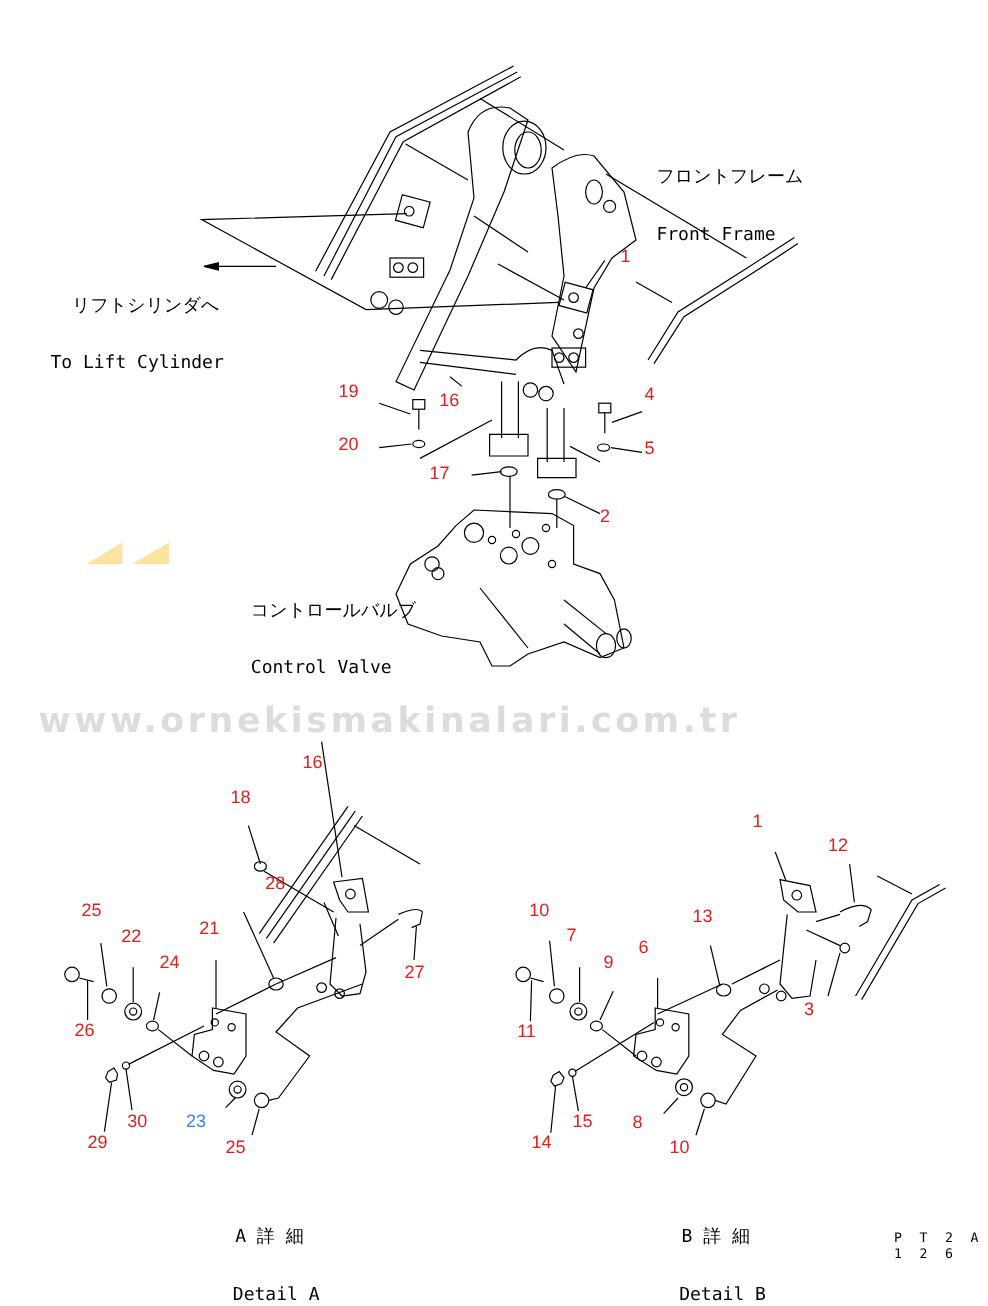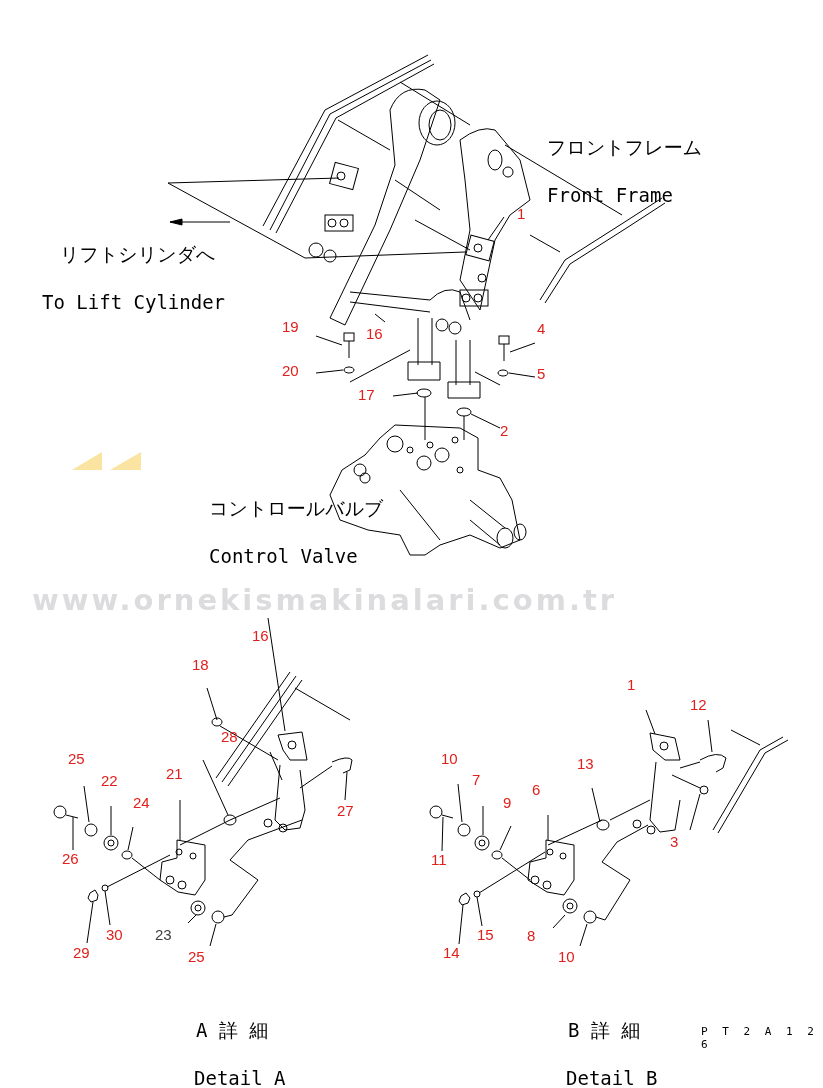--- a/index.html
+++ b/index.html
@@ -2,22 +2,22 @@
 <html><head>
 <meta charset="utf-8">
 <style>
   html, body { margin: 0; padding: 0; background: #ffffff; }
   #canvas { position: relative; width: 823px; height: 1088px; overflow: hidden; background: #ffffff; }
   svg.layer { position: absolute; left: 0; top: 0; }
   .wm-text { position: absolute; font-family: "DejaVu Sans", sans-serif; font-weight: bold; color: #dcdcde; white-space: nowrap; }
   .wm-big { left: 40px; top: 452px; font-size: 168px; letter-spacing: 10px; line-height: 1; }
   .wm-url { left: 32px; top: 586px; font-size: 29px; letter-spacing: 3px; line-height: 1; }
   .callout { position: absolute; font-family: "Liberation Sans", sans-serif; font-size: 15px; color: #e0201c; line-height: 1; }
-  .caption { position: absolute; font-family: "DejaVu Sans Mono", monospace; font-size: 19px; color: #000; line-height: 16px; white-space: pre; }
-  .code { position: absolute; font-family: "DejaVu Sans Mono", monospace; font-size: 11px; color: #000; letter-spacing: 4px; }
+  .caption { position: absolute; font-family: "DejaVu Sans Mono", monospace; font-size: 15px; color: #000; line-height: 16px; white-space: pre; }
+  .code { position: absolute; font-family: "DejaVu Sans Mono", monospace; font-size: 11px; color: #000; letter-spacing: 4px; margin-left: 44px; }
 </style>
 </head>
 <body>
 
 <div id="canvas">
 
   <svg class="layer" width="823" height="1088">
     <polygon points="72,470 102,470 102,452" fill="#fbe3a1"></polygon>
     <polygon points="110,470 141,470 141,452" fill="#fbe3a1"></polygon>
   </svg>
@@ -256,21 +256,21 @@
     <span class="callout" style="left: 252px; top: 628px; color: rgb(224, 32, 28);"><span>16</span></span>
     <span class="callout" style="left: 192px; top: 657px; color: rgb(224, 32, 28);"><span>18</span></span>
     <span class="callout" style="left: 181px; top: 729px; color: rgb(224, 32, 28); margin-left: 40px;"><span>28</span></span>
     <span class="callout" style="left: 68px; top: 751px; color: rgb(224, 32, 28);"><span>25</span></span>
     <span class="callout" style="left: 101px; top: 773px; color: rgb(224, 32, 28);"><span>22</span></span>
     <span class="callout" style="left: 166px; top: 766px; color: rgb(224, 32, 28);"><span>21</span></span>
     <span class="callout" style="left: 133px; top: 795px; color: rgb(224, 32, 28);"><span>24</span></span>
     <span class="callout" style="left: 337px; top: 803px; color: rgb(224, 32, 28);"><span>27</span></span>
     <span class="callout" style="left: 62px; top: 851px; color: rgb(224, 32, 28); text-align: center;"><span>26</span></span>
     <span class="callout" style="left: 106px; top: 927px; color: rgb(224, 32, 28);"><span>30</span></span>
-    <span class="callout" style="left: 155px; top: 927px; color: #404040; text-align: center;"><span>23</span></span>
+    <span class="callout" style="left: 155px; top: 927px; color: #3b82f6; text-align: center;"><span>23</span></span>
     <span class="callout" style="left: 73px; top: 945px; color: rgb(224, 32, 28);"><span>29</span></span>
     <span class="callout" style="left: 188px; top: 949px; color: rgb(224, 32, 28);"><span>25</span></span>
   </div>
 
   <div id="callouts-b">
     <span class="callout" style="left: 627px; top: 677px; color: rgb(224, 32, 28);"><span>1</span></span>
     <span class="callout" style="left: 690px; top: 697px; color: rgb(224, 32, 28); text-align: center;"><span>12</span></span>
     <span class="callout" style="left: 441px; top: 751px; color: rgb(224, 32, 28);"><span>10</span></span>
     <span class="callout" style="left: 577px; top: 756px; color: rgb(224, 32, 28);"><span>13</span></span>
     <span class="callout" style="left: 472px; top: 772px; color: rgb(224, 32, 28);"><span>7</span></span>

